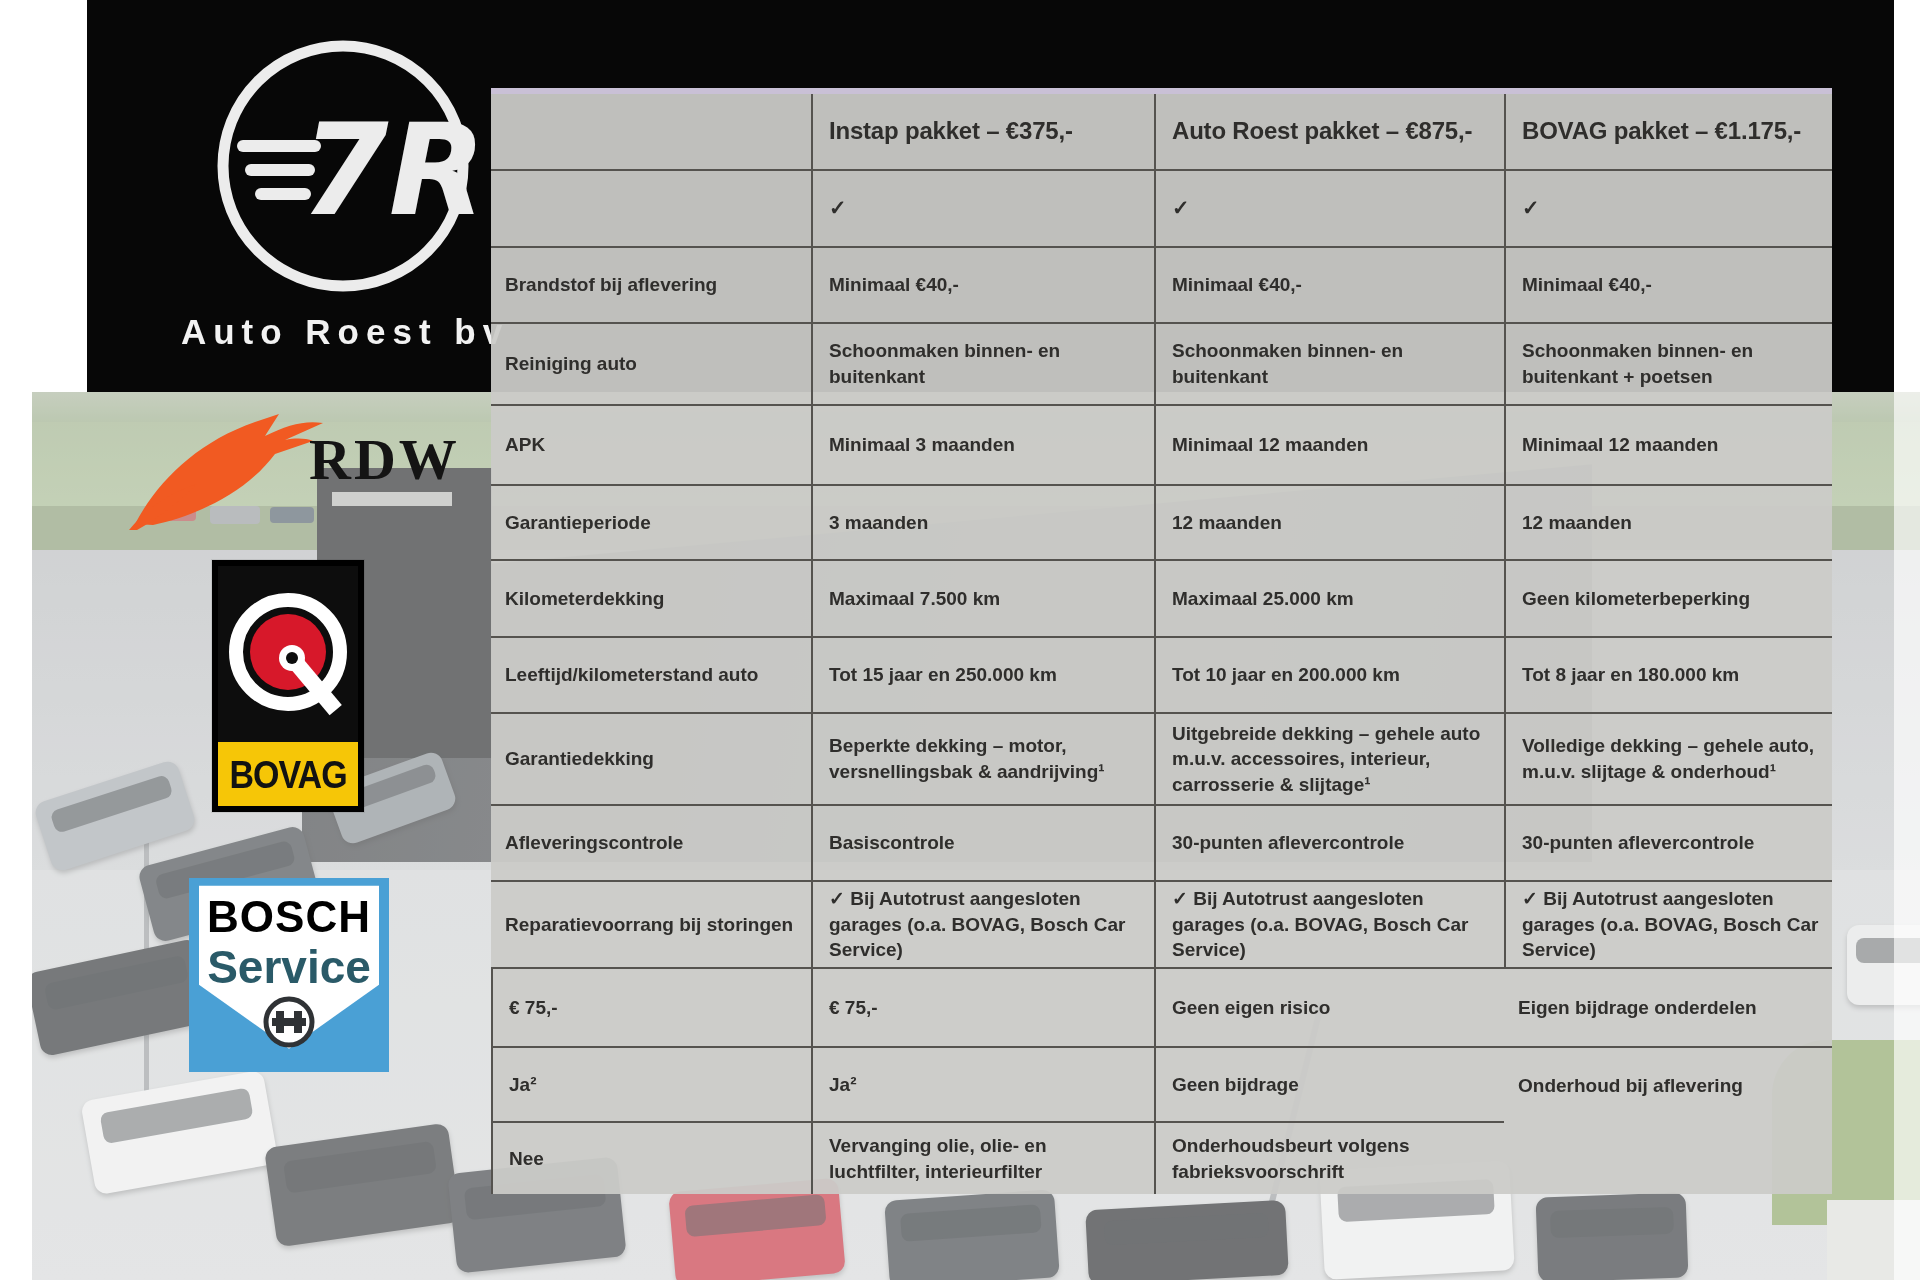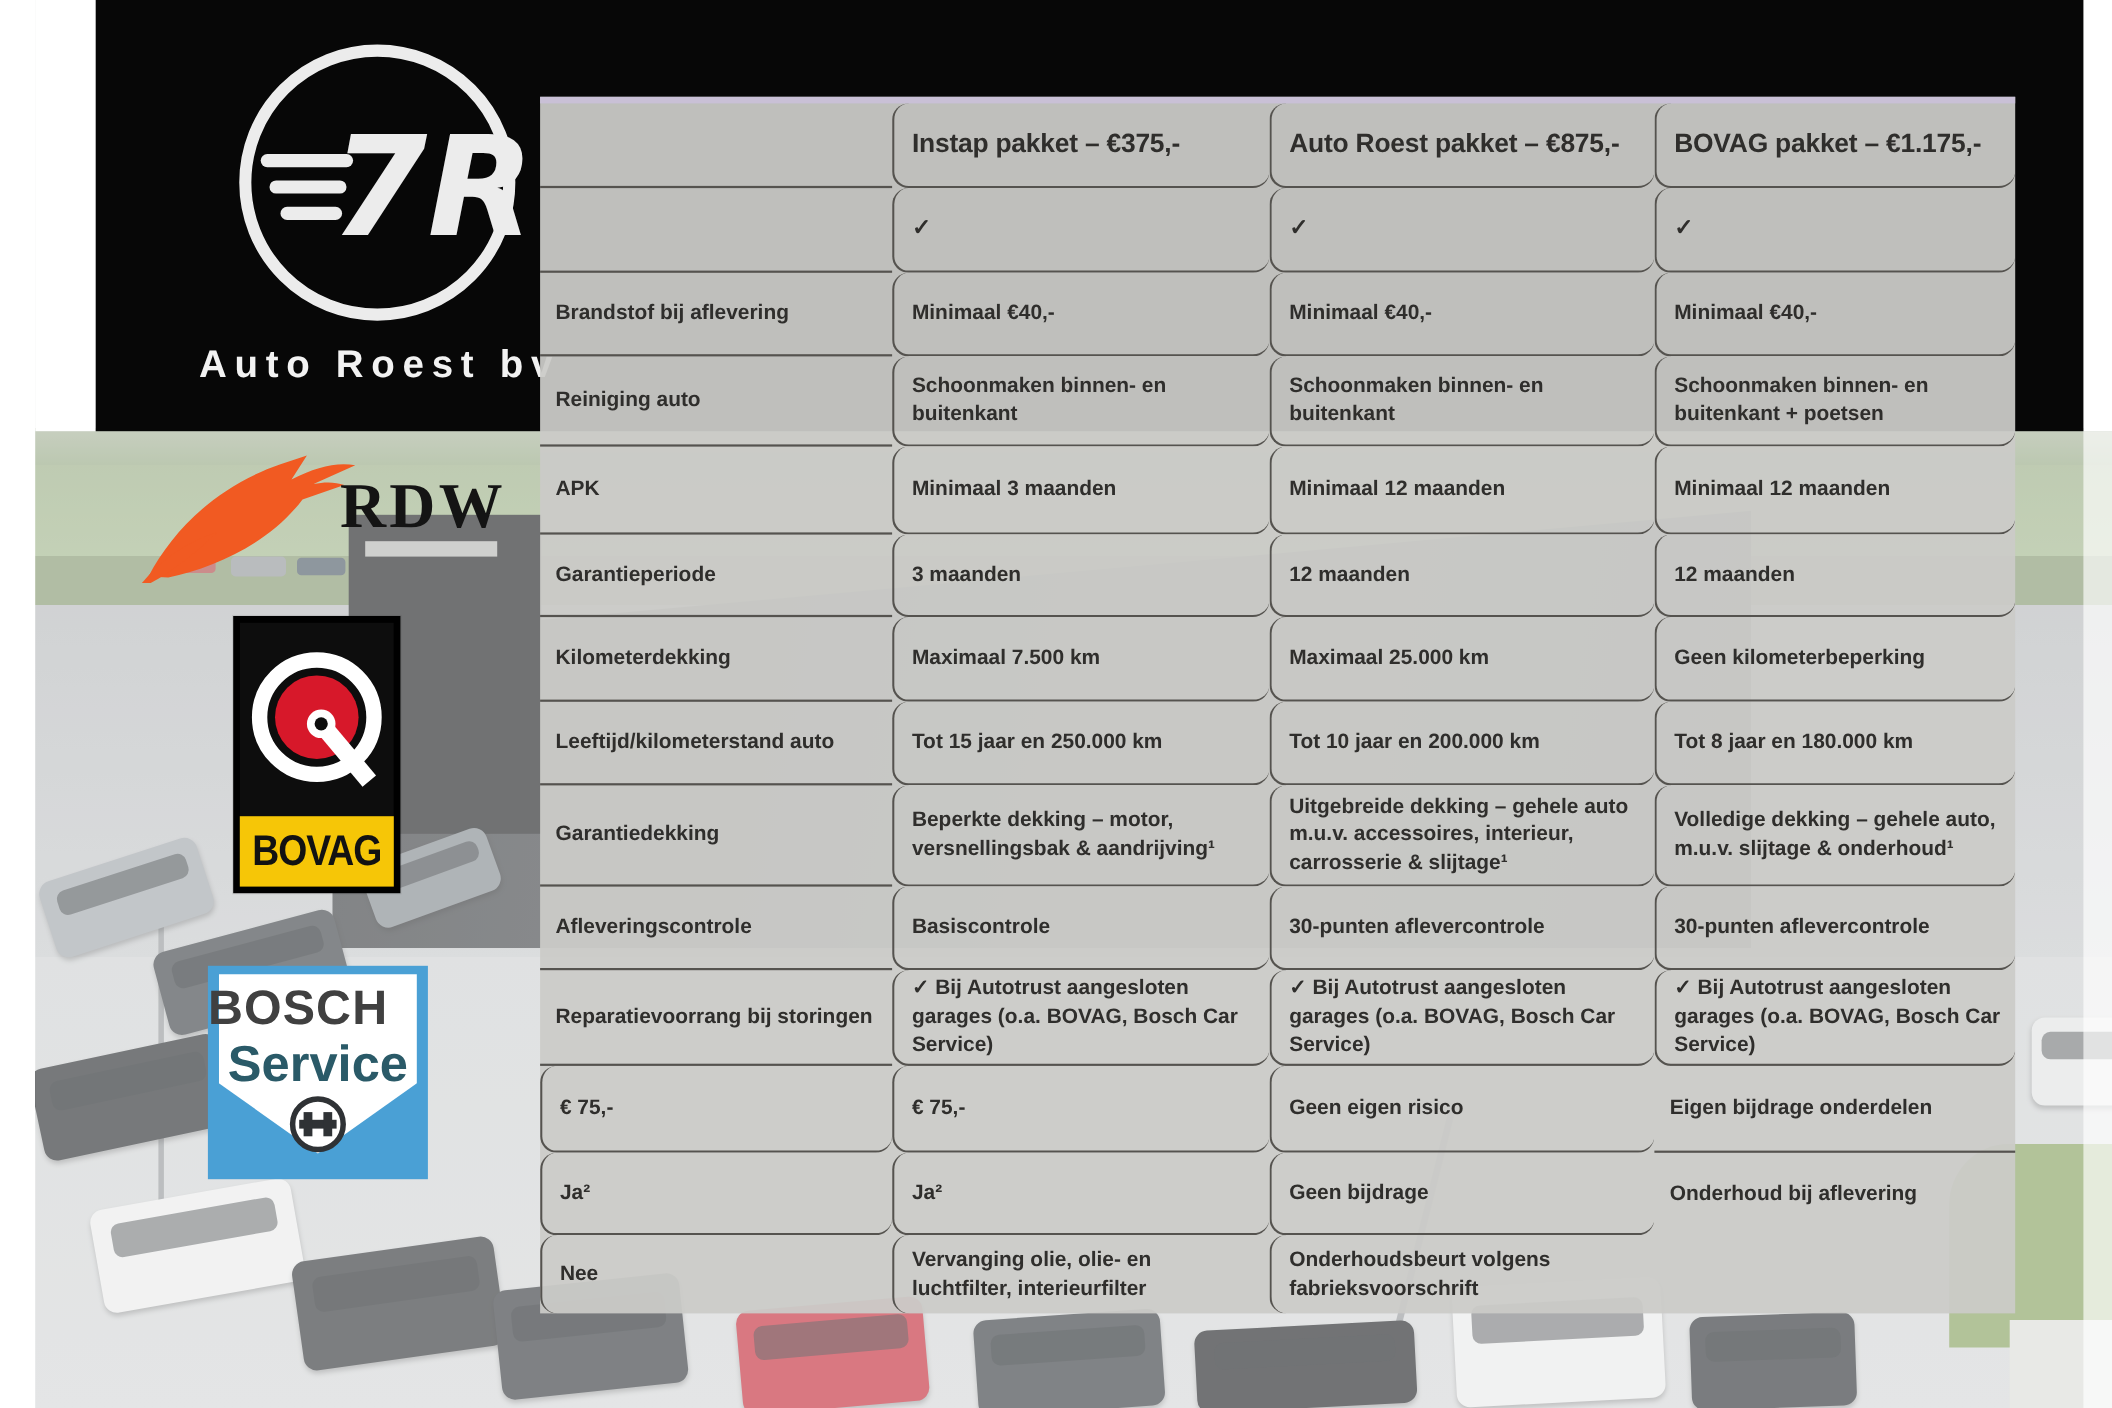--- a/index.html
+++ b/index.html
@@ -52,34 +52,34 @@
   .bovag{position:absolute;left:180px;top:560px;width:152px;height:252px;background:#000000;
       box-shadow:0 0 0 1px rgba(0,0,0,.08);}
   .bovag svg{position:absolute;left:6px;top:6px;}
   .bovag-yellow{position:absolute;left:6px;top:182px;width:140px;height:64px;background:#f6c607;
       display:flex;align-items:center;justify-content:center;}
   .bovag-text{font-size:34px;font-weight:800;color:#121212;transform:scaleY(1.15);letter-spacing:-1px;}
 
   .bosch{position:absolute;left:157px;top:878px;width:200px;height:194px;background:#4aa0d5;}
   .bosch-shield{position:absolute;inset:0;background:#ffffff;
       clip-path:polygon(5% 4%,95% 4%,95% 55%,50% 88%,5% 55%);}
-  .bosch-line1{position:absolute;left:0;top:14px;width:100%;
-      font-size:44px;font-weight:800;color:#404040;letter-spacing:1px;}
+  .bosch-line1{position:absolute;left:0;top:14px;width:100%;text-align:center;
+      font-size:44px;font-weight:800;color:#000000;letter-spacing:1px;}
   .bosch-line2{position:absolute;left:0;top:62px;width:100%;text-align:center;
       font-size:46px;font-weight:bold;color:#2a5a68;}
   .bosch-circle{position:absolute;left:72px;top:116px;}
 
   
   .pkg-table{position:absolute;left:459px;top:88px;width:1341px;height:1100px;
       display:grid;grid-template-columns:320px 343px 350px 328px;
       background:rgba(203,203,200,.94);border-top:6px solid #c9c0d6;
       color:#2f2e2c;font-weight:bold;}
   .cell{display:flex;align-items:center;border-bottom:2px solid #55534f;
       padding:6px 12px 6px 14px;line-height:1.35;font-size:19px;box-sizing:border-box;}
-  .cell.val{border-left:2px solid #55534f;padding-left:16px;border-radius:15px;}
+  .cell.val{border-left:2px solid #55534f;padding-left:16px;}
   .cell.head{font-size:24px;letter-spacing:-.2px;}
   .cell.check{font-size:21px;}
   .cell.nb{border-bottom:none;}
 </style>
 </head>
 <body>
 
 <div class="canvas">
 
   <div class="photo">

